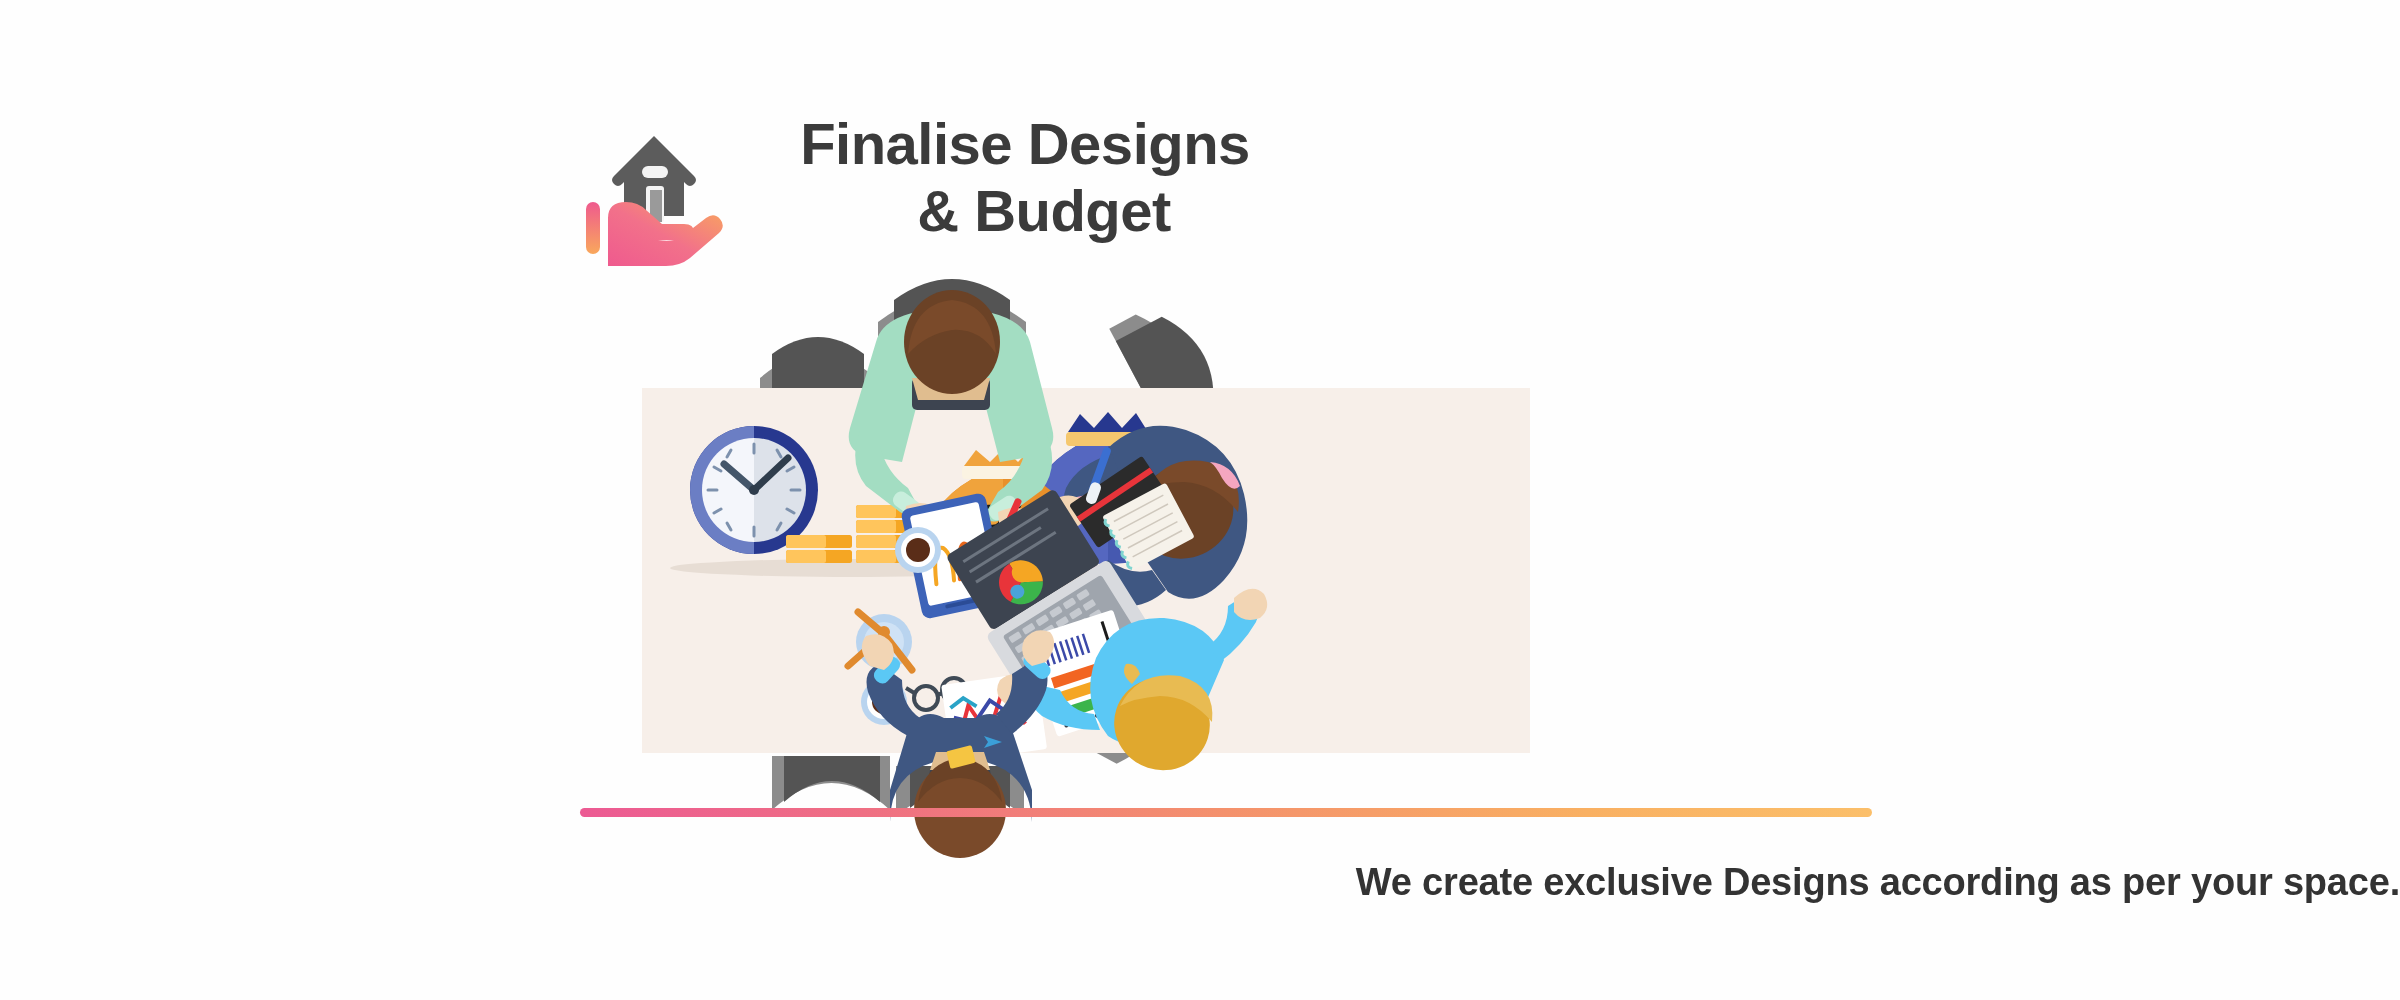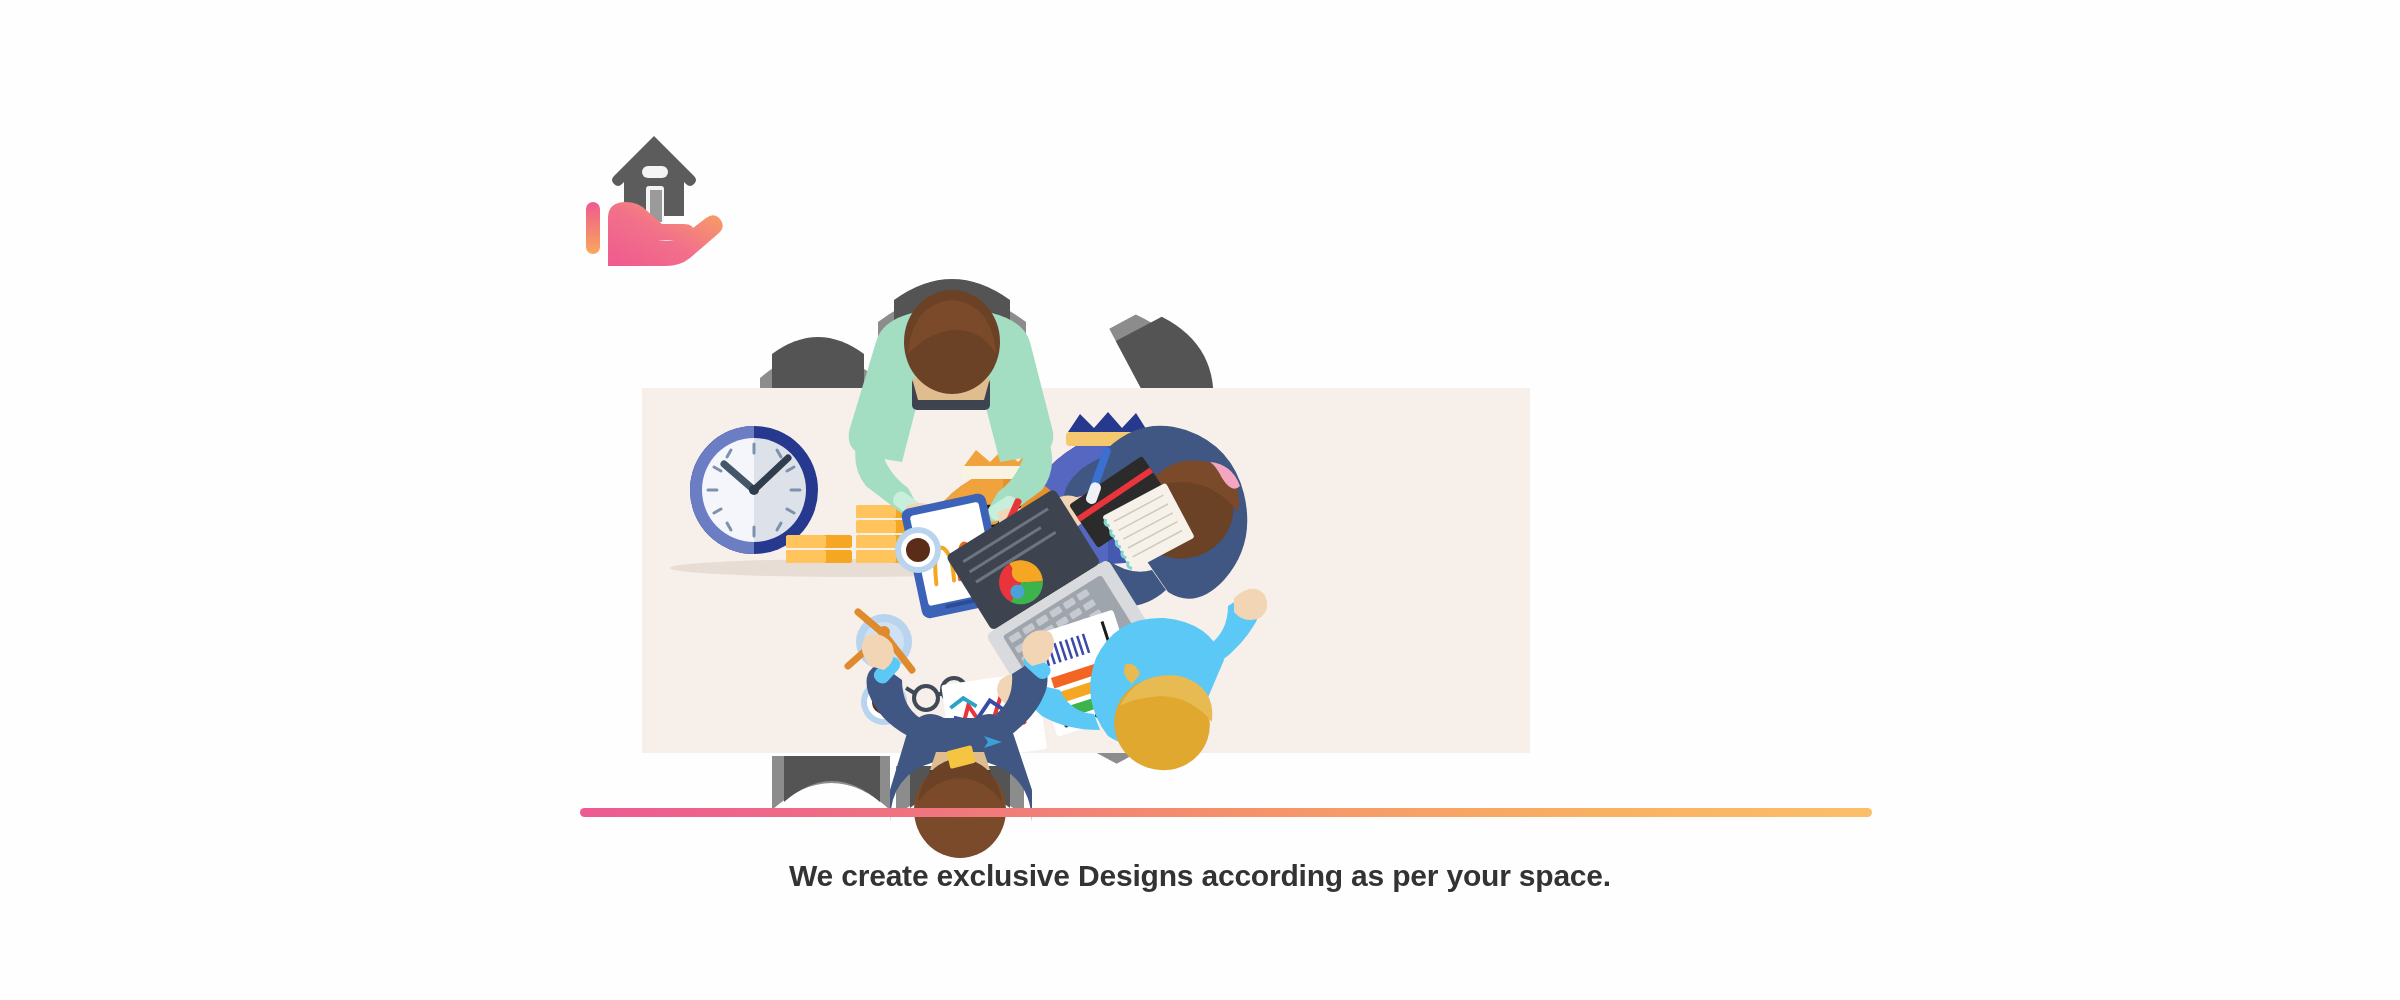--- a/index.html
+++ b/index.html
@@ -70,23 +70,23 @@
     border-radius: 6px;
     background: linear-gradient(90deg, #ec5a93 0%, #ef6f83 22%, #f4916c 50%, #f9b062 78%, #fbbf6a 100%);
   }
 
   
   .caption {
     position: absolute;
     left: 0;
     top: 855px;
     width: 2400px;
-    text-align: center;
+    text-align: right;
     color: #333333;
-    font-size: 30px;
+    font-size: 38px;
     font-weight: 600;
     line-height: 1.43;
     letter-spacing: -0.2px;
   }
   .caption span { display: block; }
 
   svg { display: block; overflow: visible; }
 </style>
 </head>
 <body>
@@ -116,20 +116,24 @@
           <rect x="70" y="70" width="12" height="32" fill="#9a9a9a"></rect>
         </g>
 
         <g>
           <rect x="6" y="82" width="14" height="52" rx="7" fill="url(#barGrad)"></rect>
           <path d="M28 134 L28 98 Q28 82 46 82 Q58 82 66 90 L82 104 L104 104 Q114 104 114 112 Q114 120 104 120 L78 120 L78 120 Q92 122 100 118 L126 98 Q134 92 140 99 Q146 106 139 113 L110 138 Q100 146 86 146 L28 146 Z" fill="url(#handGrad)"></path>
         </g>
       </svg>
     </div>
 
+    <div class="title-block">
+      <span class="title-line">Finalise Designs</span>
+      <span class="title-line second">&amp; Budget</span>
+    </div>
   </div>
 
   <div class="illustration">
     <svg width="1340" height="580" viewBox="0 0 1340 580">
       <defs>
         <linearGradient id="clockFace" x1="0" y1="0" x2="1" y2="0">
           <stop offset="50%" stop-color="#f4f6fb"></stop>
           <stop offset="50%" stop-color="#dde2ea"></stop>
         </linearGradient>
         <clipPath id="tableClip">

